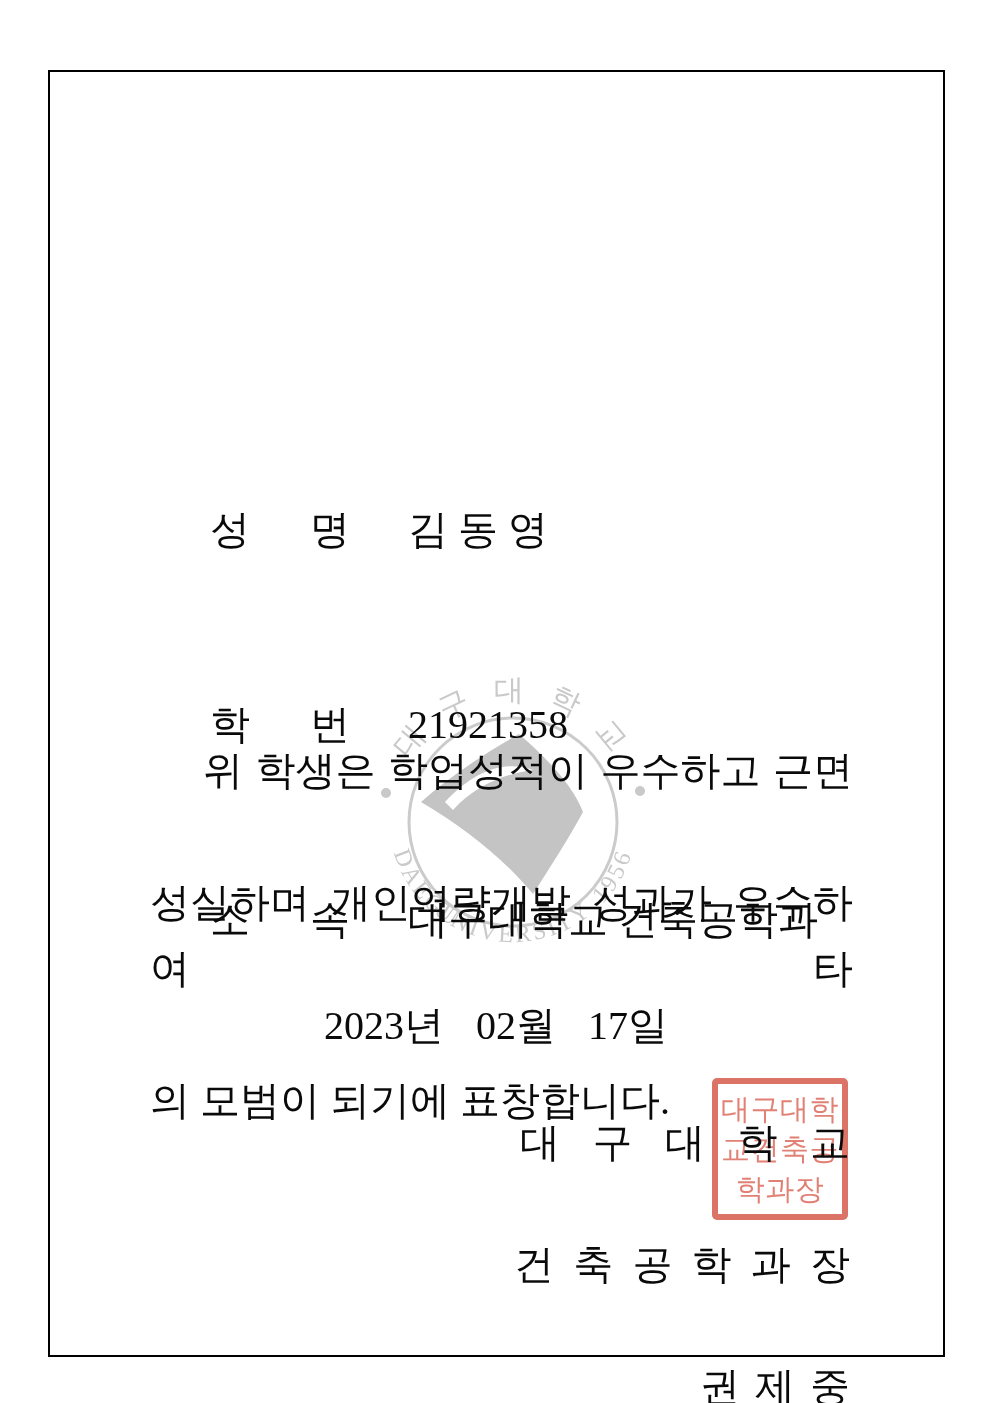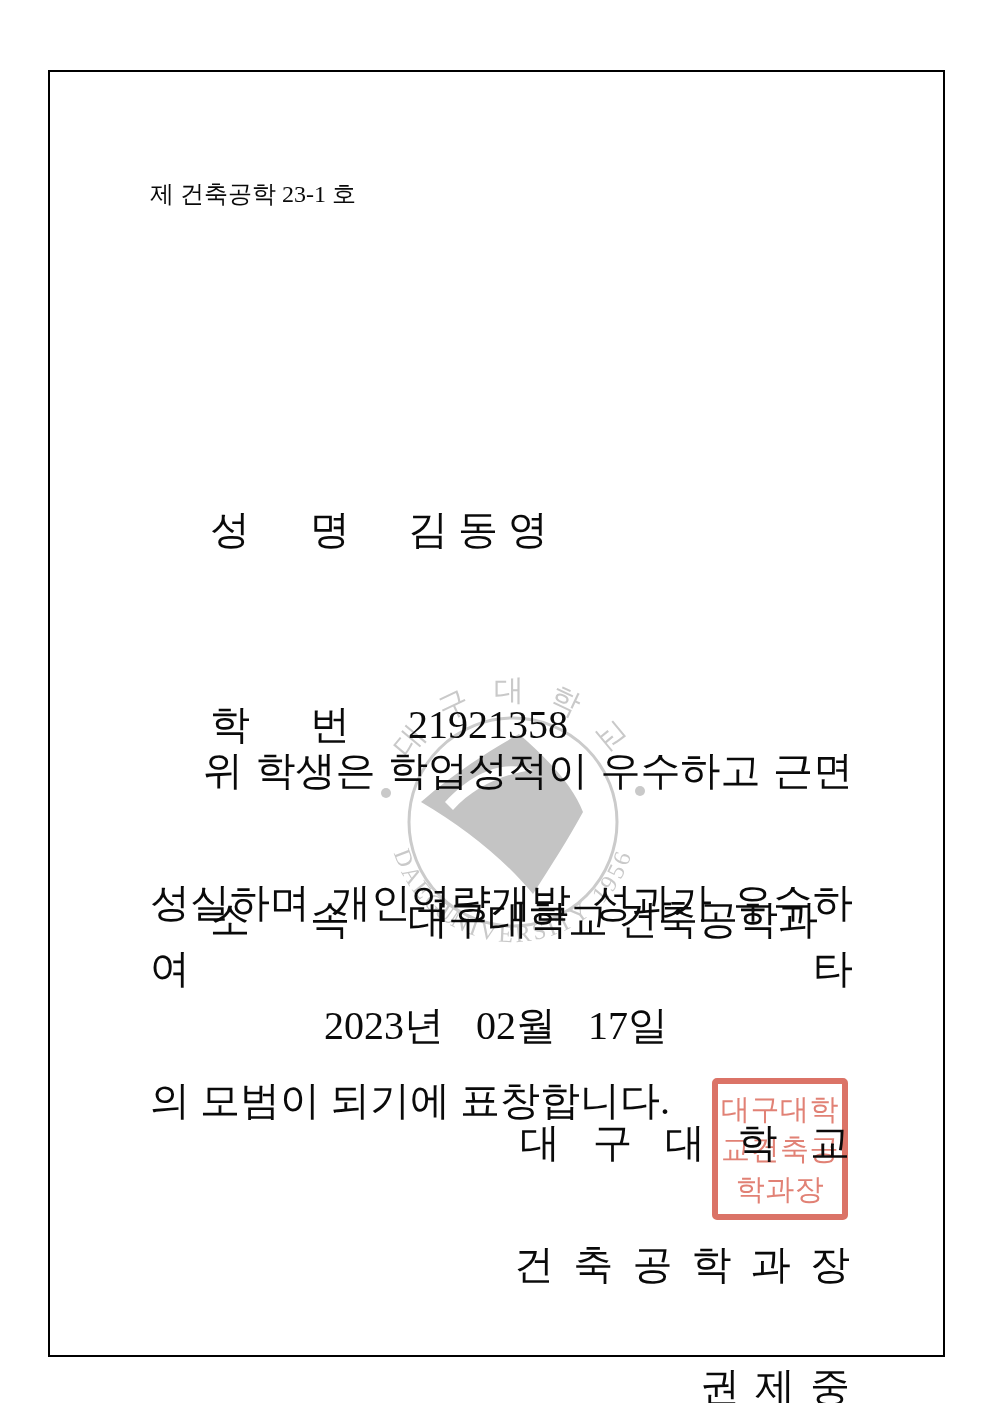--- a/index.html
+++ b/index.html
@@ -99,21 +99,20 @@
       <textPath href="#wmBottom" startOffset="9%">DAEGU</textPath>
     </text>
     <text class="wm-text" font-size="24" letter-spacing="3">
       <textPath href="#wmBottom" startOffset="50%" text-anchor="middle">UNIVERSITY</textPath>
     </text>
     <text class="wm-text" font-size="24" letter-spacing="3">
       <textPath href="#wmBottom" startOffset="91%" text-anchor="end">1956</textPath>
     </text>
   </svg>
 
-  <div class="doc-number">제 건축공학 23-1 호</div>
 
 
   <div class="info-section">
     <div class="info-row">
       <span class="info-label">성 명</span><span class="info-value">김 동 영</span>
     </div>
     <div class="info-row">
       <span class="info-label">학 번</span><span class="info-value">21921358</span>
     </div>
     <div class="info-row">

